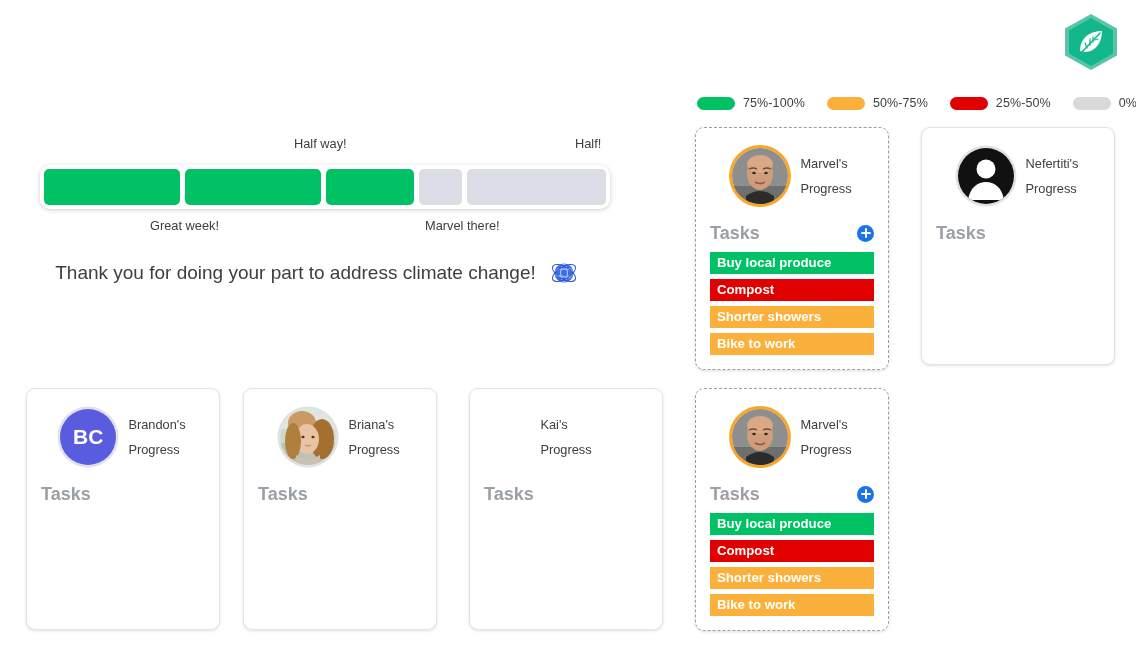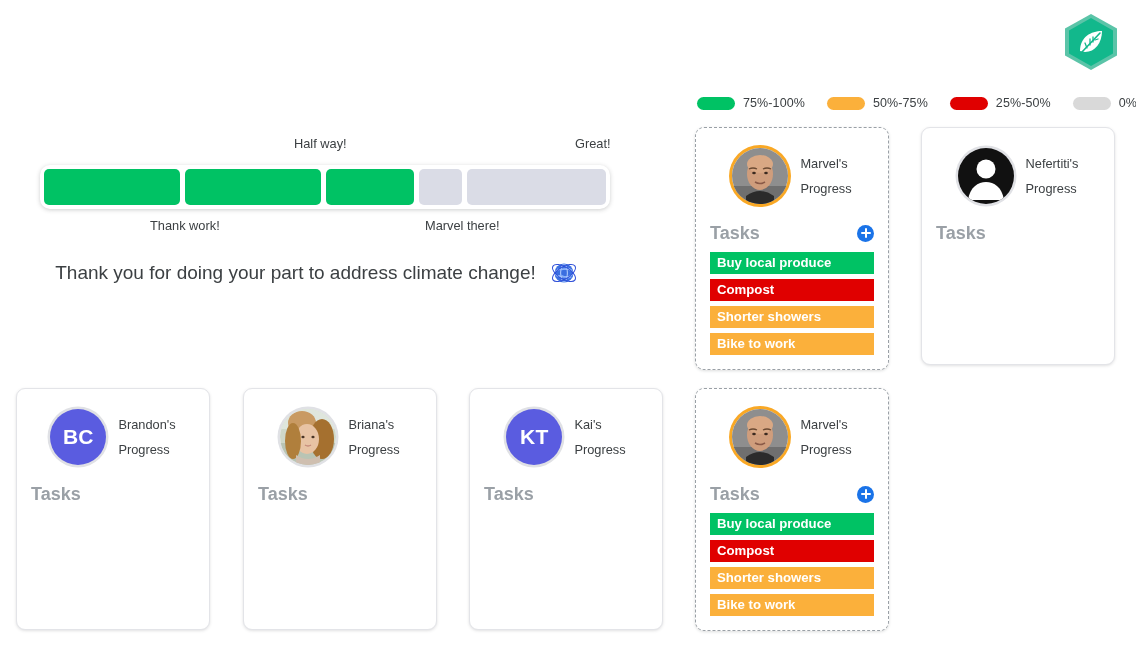--- a/index.html
+++ b/index.html
@@ -268,33 +268,33 @@
   <div class="legend-item">
     <span class="legend-swatch" style="background: rgb(217, 217, 217);"></span>
     <span class="legend-label">0%-25%</span>
   </div>
 </div>
 
 <div class="progress-panel">
 
   <div class="marker-row">
     <span class="marker marker-half">Half way!</span>
-    <span class="marker marker-goal">Great!</span>
+    <span class="marker marker-goal">Half!</span>
   </div>
 
   <div class="bar-shell">
     <div class="bar-seg s1" style="background: rgb(0, 194, 100);"></div>
     <div class="bar-seg s2" style="background: rgb(0, 194, 100);"></div>
     <div class="bar-seg s3" style="background: rgb(0, 194, 100);"></div>
     <div class="bar-seg s4" style="background: rgb(218, 220, 230);"></div>
     <div class="bar-seg s5" style="background: rgb(218, 220, 230);"></div>
   </div>
 
   <div class="sub-row">
-    <span class="marker sub-great">Thank work!</span>
+    <span class="marker sub-great">Great week!</span>
     <span class="marker sub-almost">Marvel there!</span>
   </div>
 
 
   <div class="thanks-line">
     <span>Thank you for doing your part to address climate change!</span>
     <span class="globe-icon">
       <svg viewBox="0 0 30 30" width="30" height="30">
         <circle cx="15" cy="15" r="9.5" fill="#3b6fe0"></circle>
         <path d="M15 5.5 C 10.5 9 10.5 21 15 24.5 C 19.5 21 19.5 9 15 5.5 Z" fill="none" stroke="#b9d3ff" stroke-width="1"></path>
@@ -346,21 +346,21 @@
             <path d="M10 52 C 12 39 20 34 28 34 C 36 34 44 39 46 52 Z" fill="#ffffff"></path>
           </svg>
         </div>
         <div class="card-title"><span>Nefertiti's</span><span class="l2">Progress</span></div>
       </div>
       <div class="tasks-row">
         <span class="tasks-label">Tasks</span>
       </div>
       <div class="task-list"></div>
     </div>
-    <div class="card plain" style="left: 16px; top: 388px; height: 242px;">
+    <div class="card plain" style="left: 26px; top: 388px; height: 242px;">
       <div class="card-head">
         <div class="avatar initials ring-grey">BC</div>
         <div class="card-title"><span>Brandon's</span><span class="l2">Progress</span></div>
       </div>
       <div class="tasks-row">
         <span class="tasks-label">Tasks</span>
       </div>
       <div class="task-list"></div>
     </div>
     <div class="card plain" style="left: 243px; top: 388px; height: 242px;">
@@ -382,21 +382,20 @@
         </div>
         <div class="card-title"><span>Briana's</span><span class="l2">Progress</span></div>
       </div>
       <div class="tasks-row">
         <span class="tasks-label">Tasks</span>
       </div>
       <div class="task-list"></div>
     </div>
     <div class="card plain" style="left: 469px; top: 388px; height: 242px;">
       <div class="card-head">
-        <div class="avatar initials ring-grey">KT</div>
         <div class="card-title"><span>Kai's</span><span class="l2">Progress</span></div>
       </div>
       <div class="tasks-row">
         <span class="tasks-label">Tasks</span>
       </div>
       <div class="task-list"></div>
     </div>
     <div class="card dashed" style="left: 695px; top: 388px; height: 243px;">
       <div class="card-head">
         <div class="avatar ring-orange">

